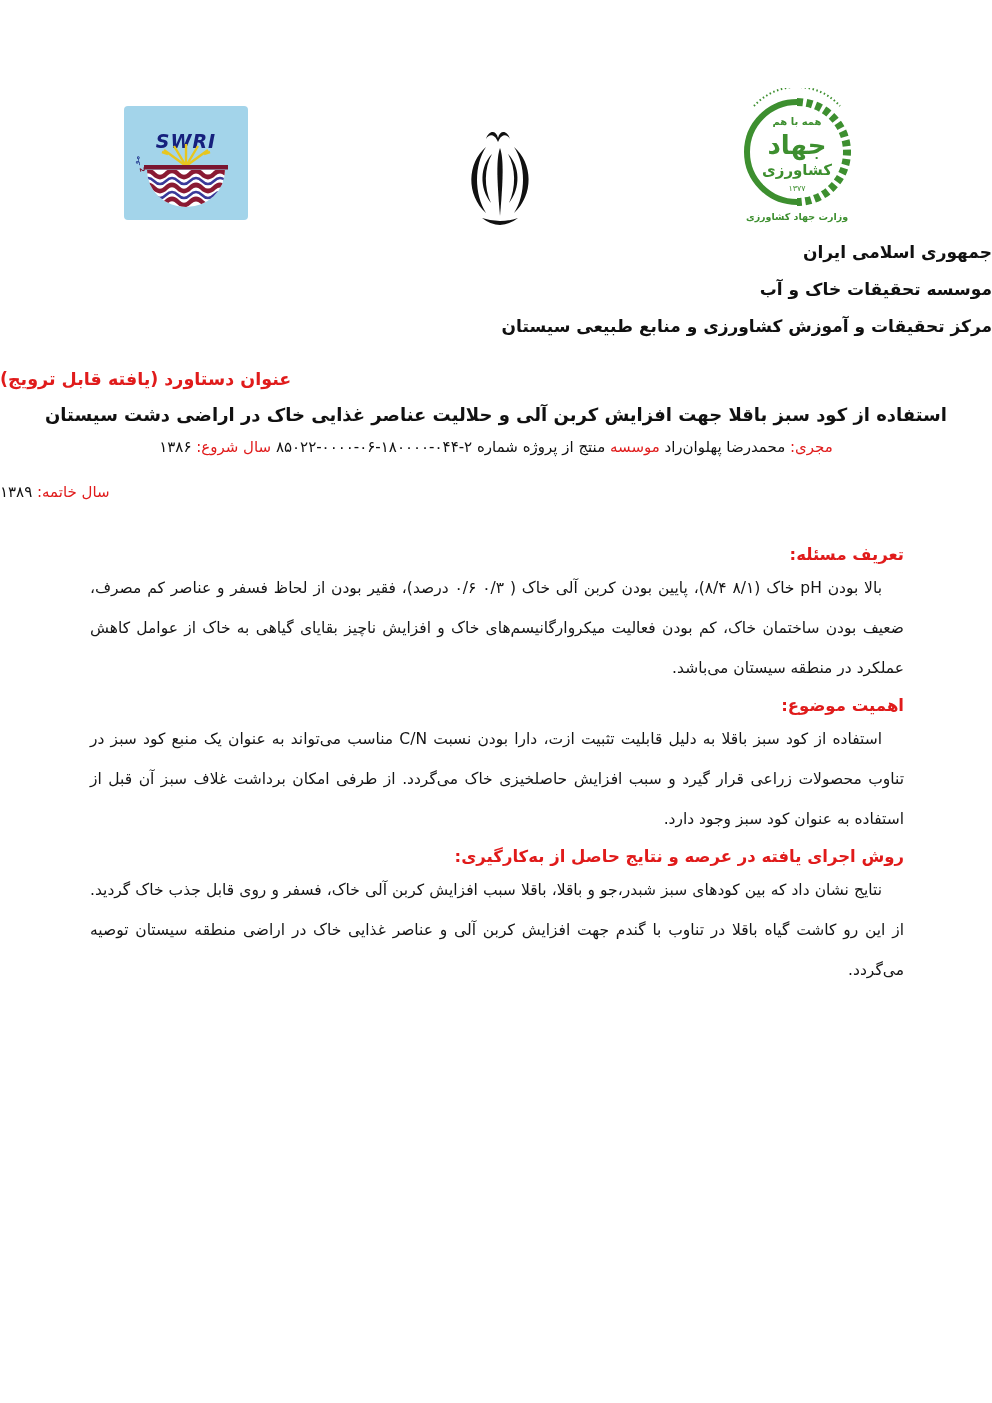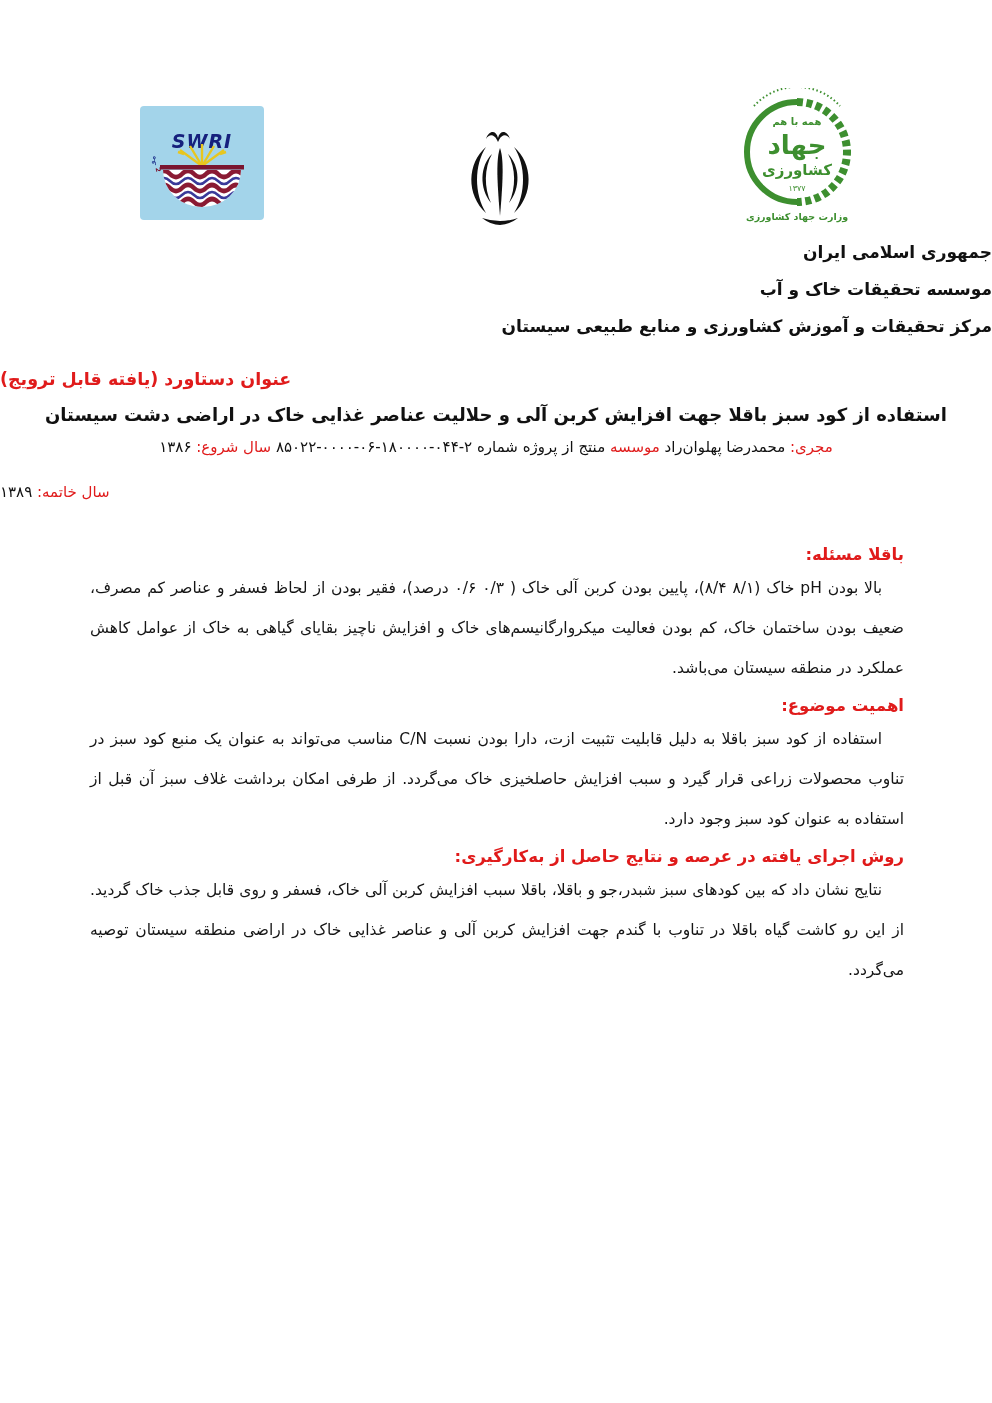--- a/index.html
+++ b/index.html
@@ -4,21 +4,21 @@
 <style>
   html,body{margin:0;padding:0;background:#fff;}
   body{
     width:992px;height:1403px;position:relative;
     font-family:"DejaVu Sans",sans-serif;
     color:#151515;overflow:hidden;
   }
   .page{position:relative;width:992px;height:1403px;direction:rtl;}
   
   .logo{position:absolute;}
-  .logo-swri{left:140px;top:106px;width:124px;height:132px;text-decoration:underline;}
+  .logo-swri{left:124px;top:106px;width:124px;height:132px;text-decoration:underline;}
   .logo-emblem{left:450px;top:124px;width:100px;height:114px;}
   .logo-jihad{left:716px;top:88px;width:162px;height:142px;}
   
   .header-block{padding-top:234px;}
   .gov-line{font-size:17px;font-weight:bold;line-height:37px;color:#111;}
   .ach-heading{margin-top:24px;text-align:left;font-size:17.5px;font-weight:bold;color:#e01b1b;}
   .finding-title{margin-top:15px;text-align:center;font-size:18px;font-weight:bold;color:#111;letter-spacing:-0.2px;padding:0 40px;}
   .executor-line{margin-top:13px;text-align:center;font-size:15px;color:#111;}
   .executor-line .red, .end-line .red{color:#e01b1b;}
   .num-ltr{direction:ltr;unicode-bidi:embed;}
@@ -130,21 +130,21 @@
     <span>۱۳۸۶</span>
   </div>
 
   <div class="end-line">
     <span class="red">سال خاتمه:</span>
     <span>۱۳۸۹</span>
   </div>
 
   <div class="content">
 
-    <div class="section-heading sec1">باقلا مسئله:</div>
+    <div class="section-heading sec1">تعریف مسئله:</div>
     <p class="para">بالا بودن pH خاک (۸/۱ ۸/۴)، پایین بودن کربن آلی خاک ( ۰/۳ ۰/۶ درصد)، فقیر بودن از لحاظ فسفر و عناصر کم مصرف، ضعیف بودن ساختمان خاک، کم بودن فعالیت میکروارگانیسم‌های خاک و افزایش ناچیز بقایای گیاهی به خاک از عوامل کاهش عملکرد در منطقه سیستان می‌باشد.</p>
 
     <div class="section-heading sec2">اهمیت موضوع:</div>
     <p class="para">استفاده از کود سبز باقلا به دلیل قابلیت تثبیت ازت، دارا بودن نسبت C/N مناسب می‌تواند به عنوان یک منبع کود سبز در تناوب محصولات زراعی قرار گیرد و سبب افزایش حاصلخیزی خاک می‌گردد. از طرفی امکان برداشت غلاف سبز آن قبل از استفاده به عنوان کود سبز وجود دارد.</p>
 
     <div class="section-heading sec3">روش اجرای یافته در عرصه و نتایج حاصل از به‌کارگیری:</div>
     <p class="para">نتایج نشان داد که بین کودهای سبز شبدر،جو و باقلا، باقلا سبب افزایش کربن آلی خاک، فسفر و روی قابل جذب خاک گردید. از این رو کاشت گیاه باقلا در تناوب با گندم جهت افزایش کربن آلی و عناصر غذایی خاک در اراضی منطقه سیستان توصیه می‌گردد.</p>
 
   </div>
 

